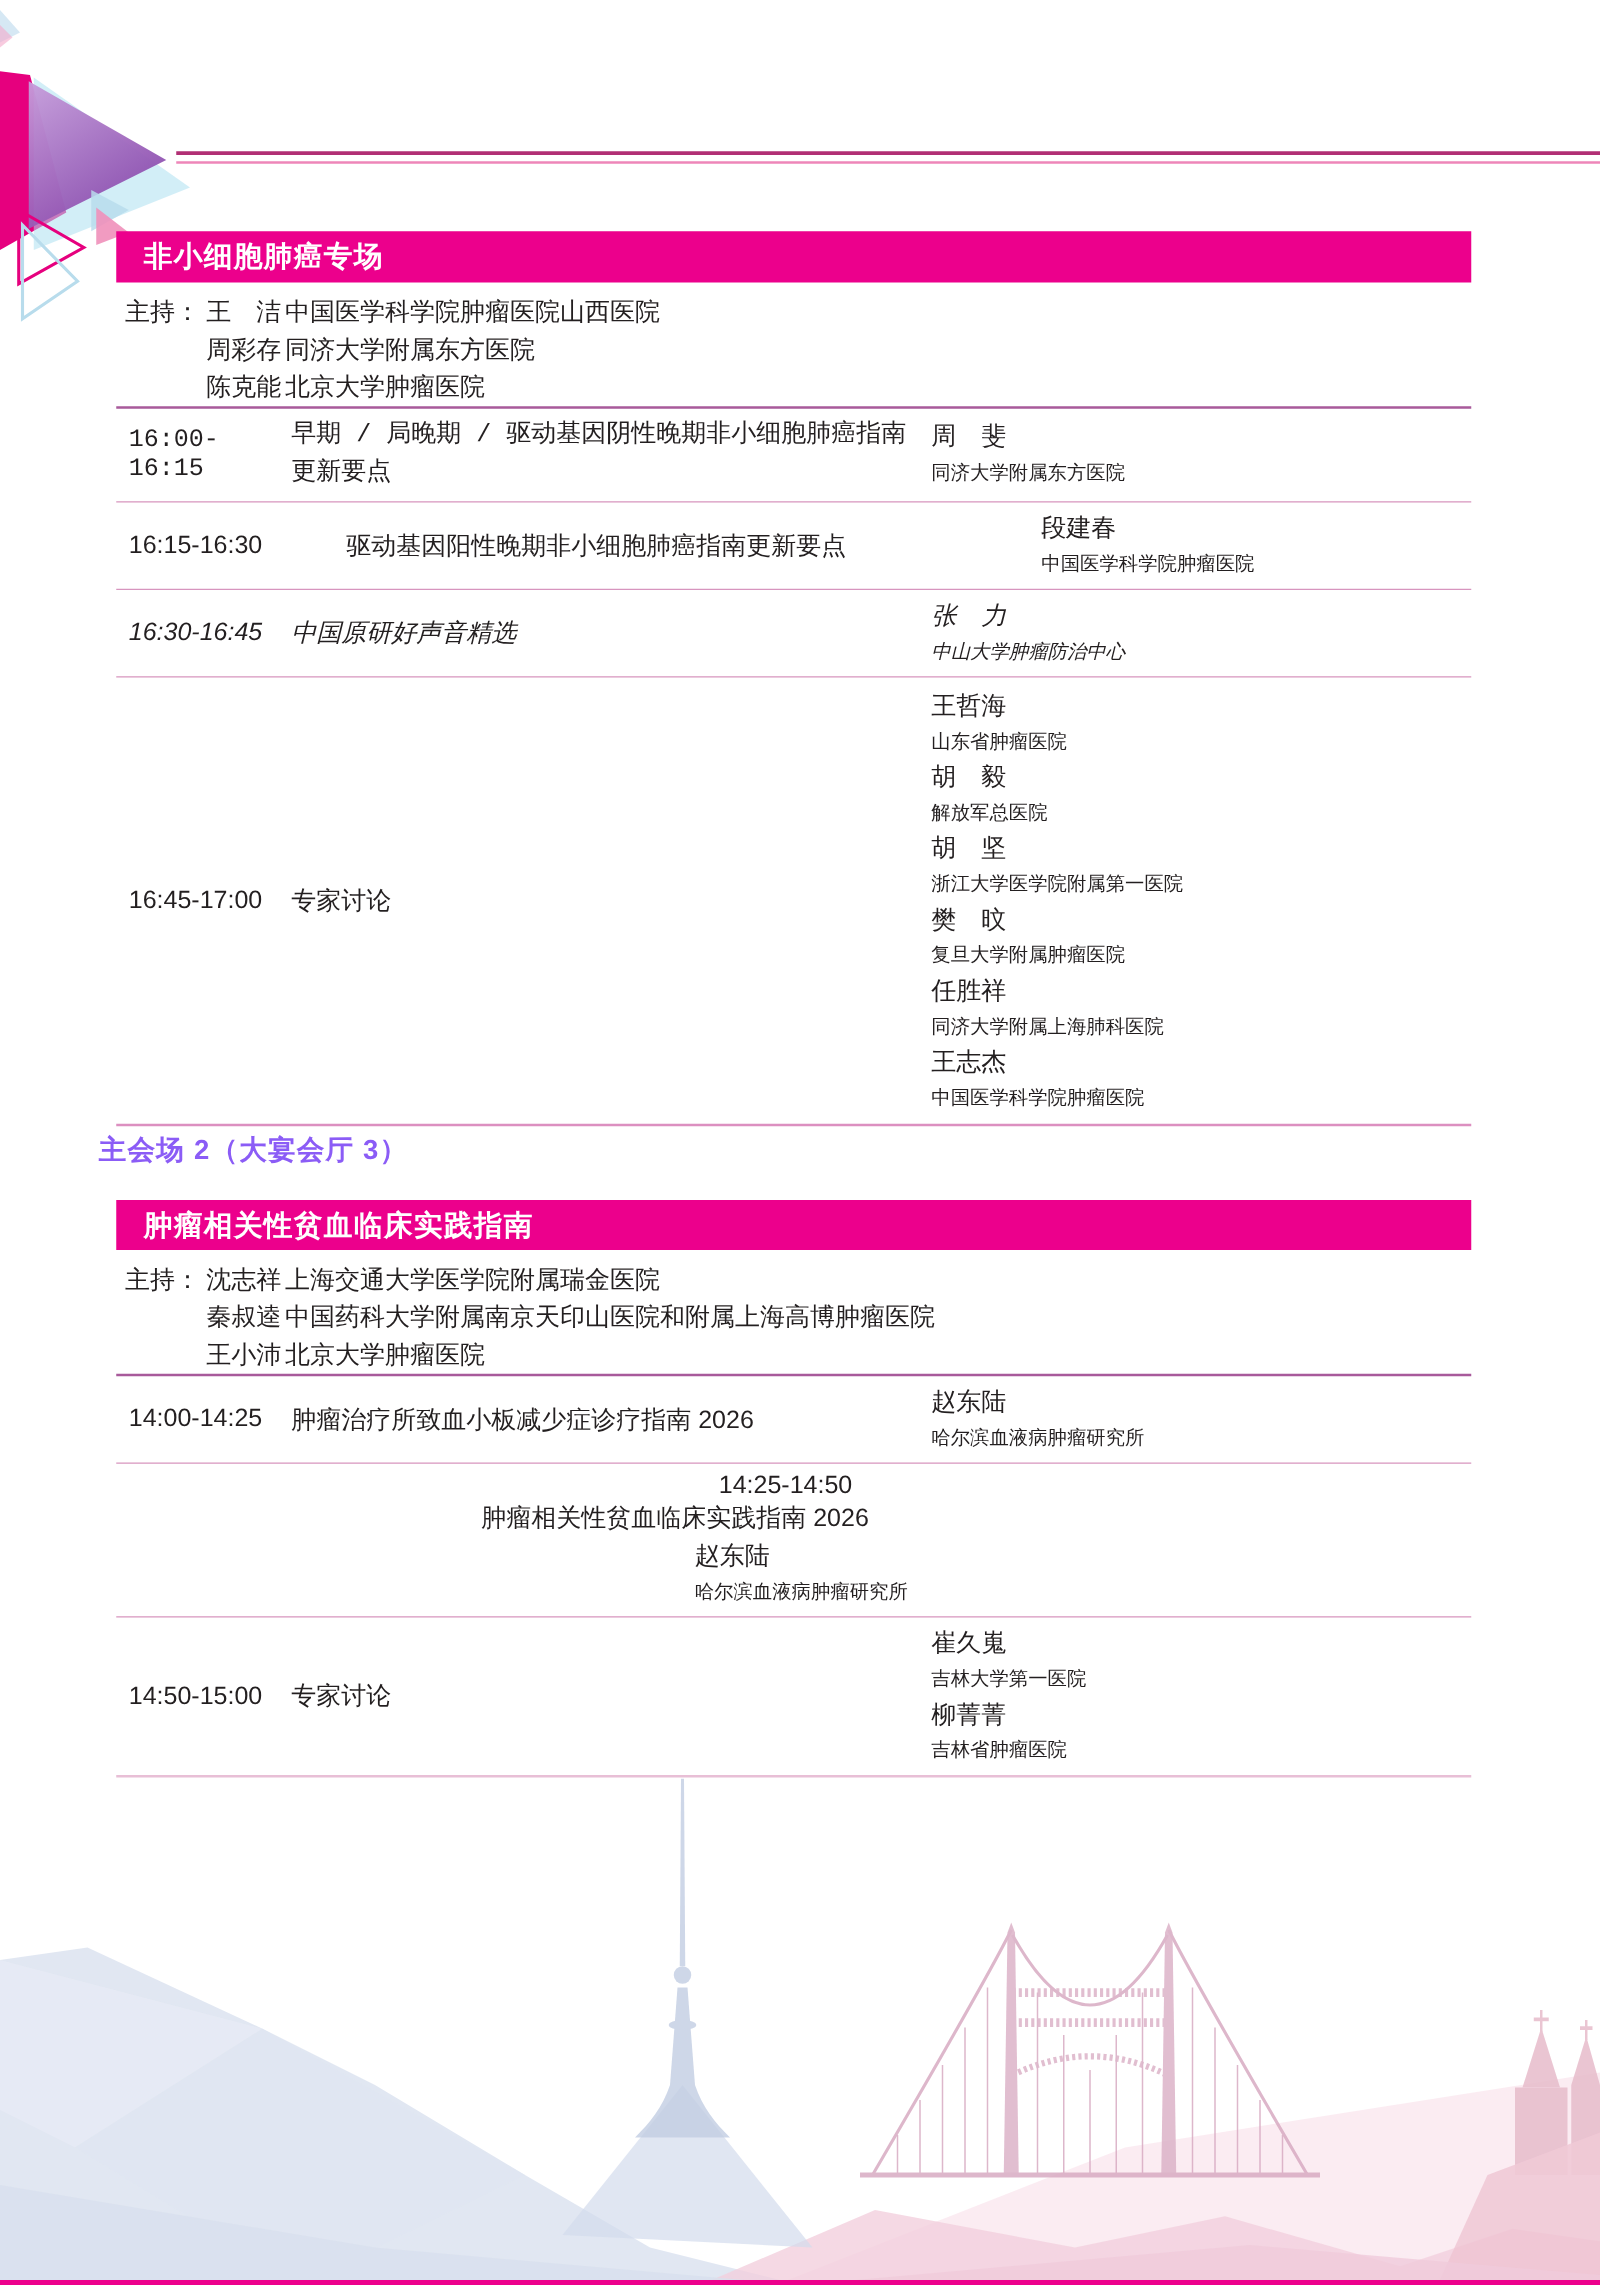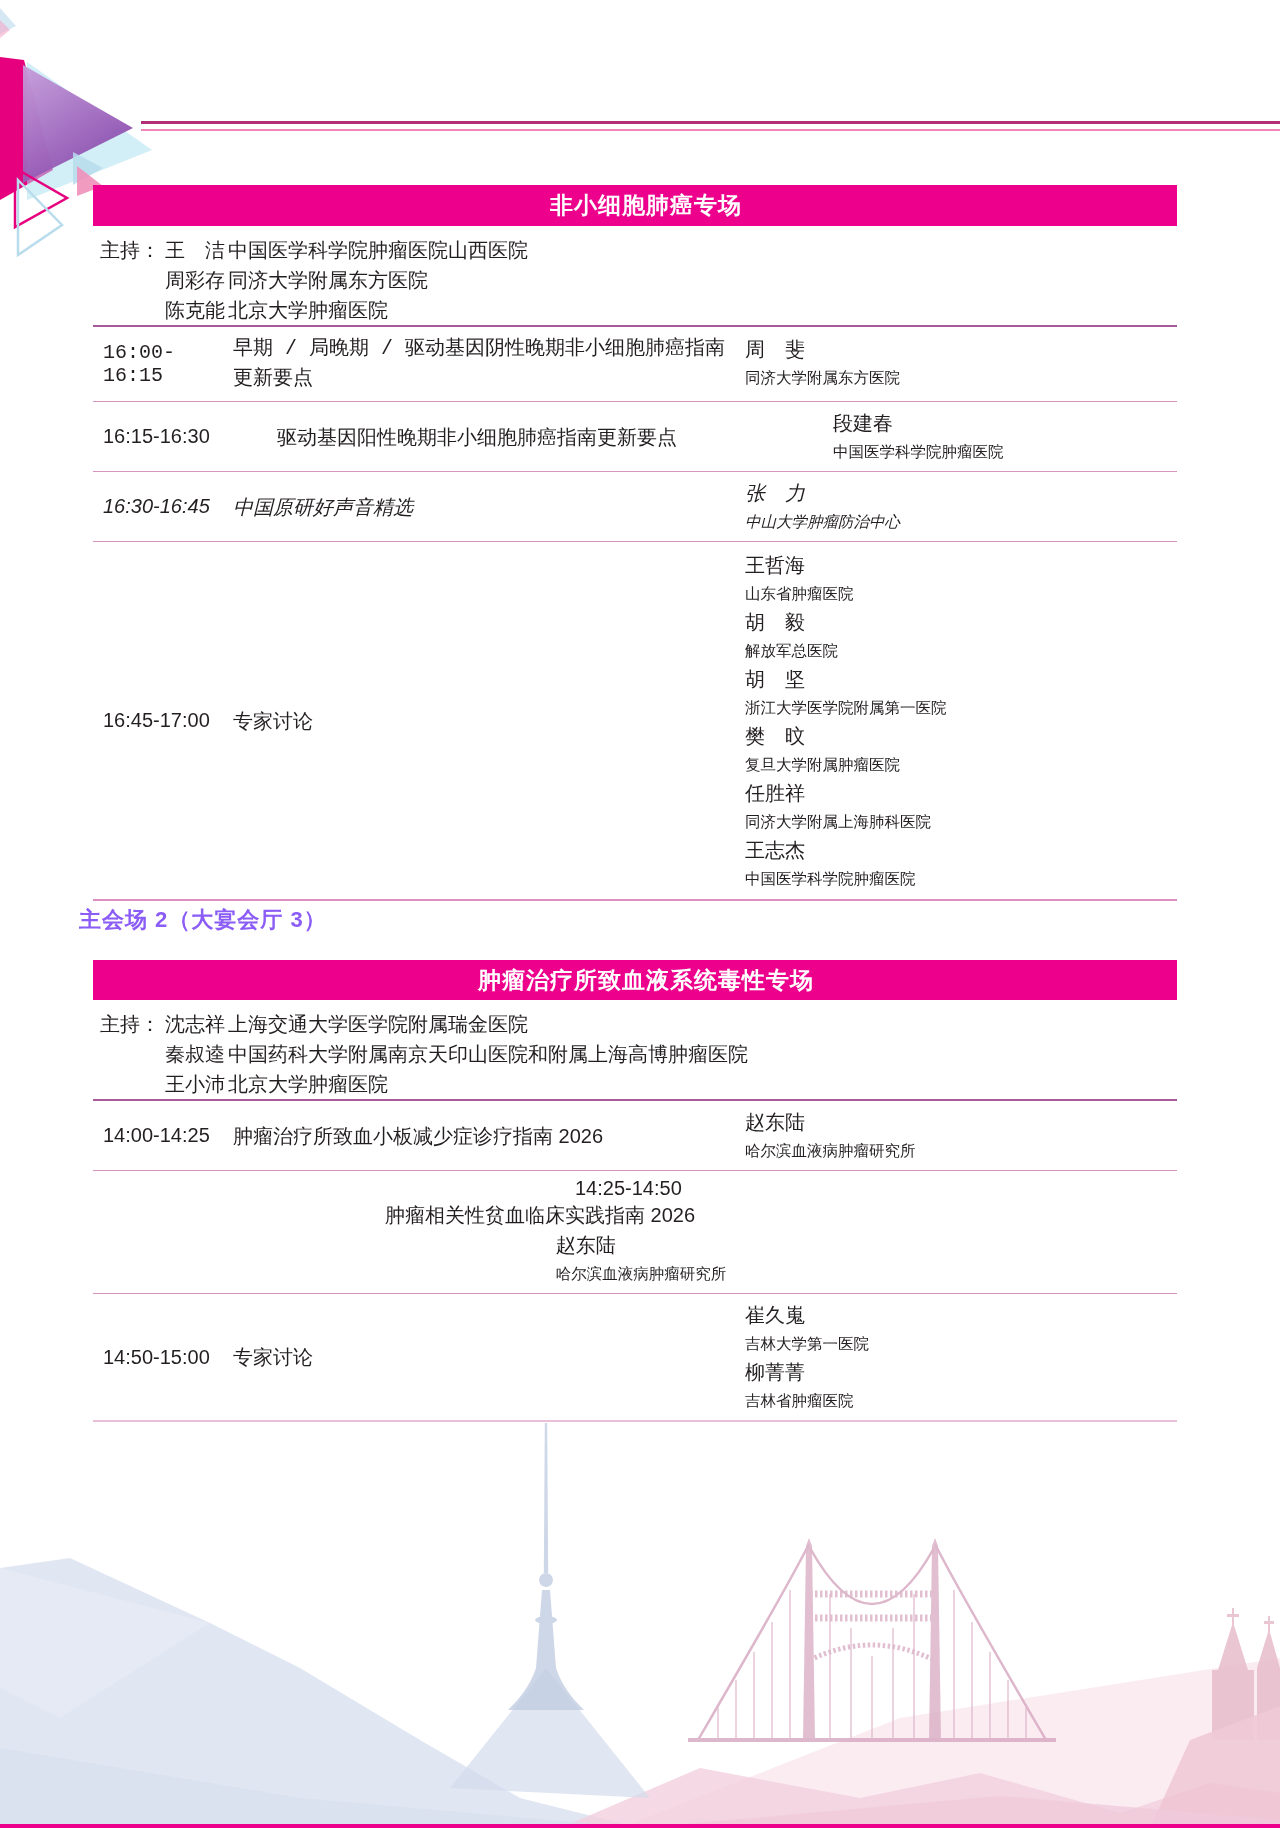--- a/index.html
+++ b/index.html
@@ -12,21 +12,21 @@
   .deco-top{position:absolute; left:0; top:0; width:175px; height:300px;}
   .rule-dark{position:absolute; left:141px; top:121px; width:1139px; height:3px; background:#b12f74;}
   .rule-light{position:absolute; left:141px; top:129px; width:1139px; height:2px; background:#ee86b9;}
   
   .section{position:absolute; left:93px; width:1084px;}
   .section-1{top:185px;}
   .section-2{top:960px;}
   .banner{
     height:41px; background:#ec008c; color:#ffffff;
     display:flex; align-items:center; padding-left:22px; box-sizing:border-box;
-    font-size:23px; font-weight:bold; letter-spacing:1px;justify-content:center;
+    font-size:23px; font-weight:bold; letter-spacing:1px;
   }
   .section-2 .banner{height:40px;}
   .chairs{position:relative; padding:9px 0 0 69px; min-height:99px; box-sizing:border-box; font-size:20px; line-height:30px;}
   .chair-label{position:absolute; left:7px; top:9px; line-height:30px;}
   .chair-line{display:flex;}
   .chair-name{width:66px; flex:none; white-space:nowrap;text-align:center;}
   .chair-aff{flex:1;}
   .rows{border-top:2px solid #a85a9b;}
   .srow{
     display:flex; align-items:center; box-sizing:border-box;
@@ -171,21 +171,21 @@
   </div>
 </div>
   </div>
 </div>
   </div>
 
   <div class="venue-heading">主会场 2（大宴会厅 3）</div>
 
   <div class="section section-2">
     <div class="banner">
-      <span>肿瘤治疗所致血液系统毒性专场</span>
+      <span>肿瘤相关性贫血临床实践指南</span>
     </div>
     <div class="chairs">
       <span class="chair-label">主持：</span>
       <div class="chair-lines">
   <div class="chair-line">
     <span class="chair-name">沈志祥</span>
     <span class="chair-aff">上海交通大学医学院附属瑞金医院</span>
   </div>
 
   <div class="chair-line">

